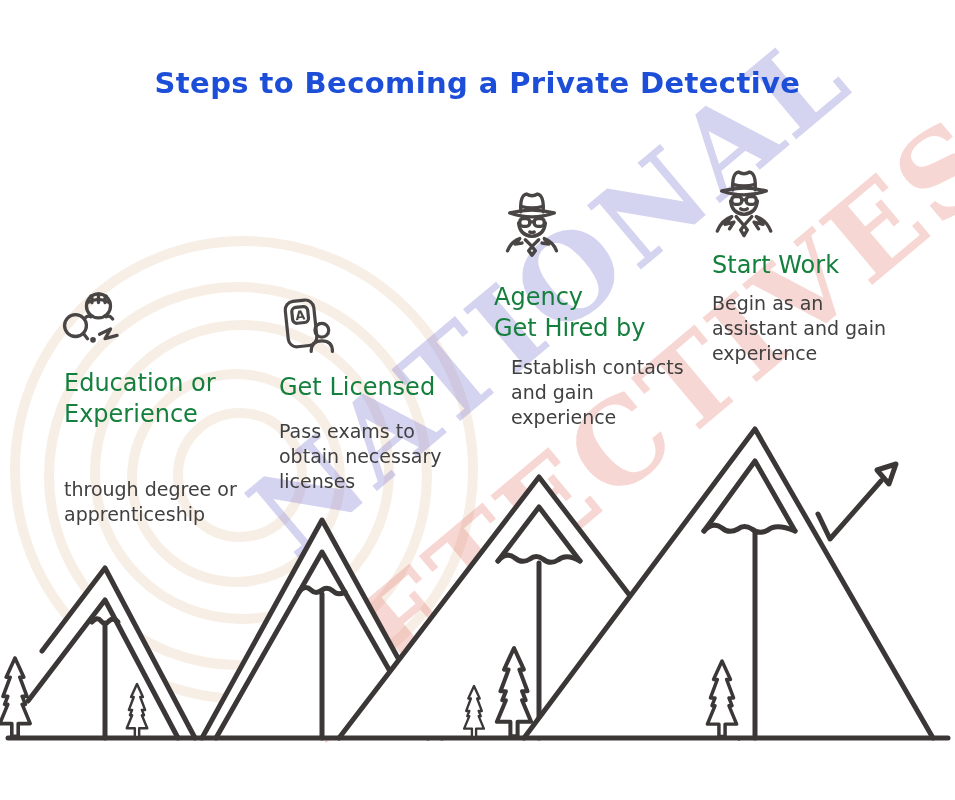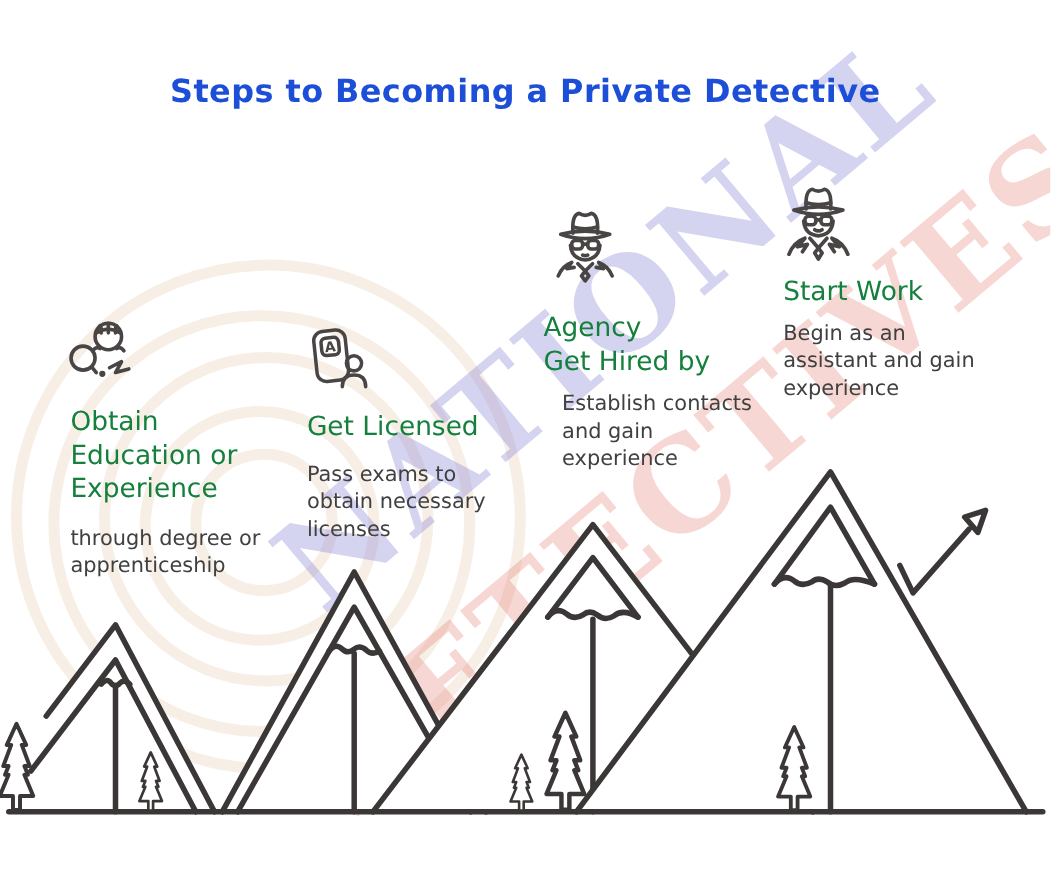--- a/index.html
+++ b/index.html
@@ -111,21 +111,20 @@
       <path d="M 37,9 L 37,17"></path>
       <path d="M 30,11 Q 32,14 31,17 M 44,11 Q 42,14 43,17"></path>
       <path d="M 24,32 Q 27,28 30,30 M 44,30 Q 47,28 50,32"></path>
       <circle cx="16" cy="38" r="10"></circle>
       <path d="M 23,45 L 27,50"></path>
       <circle cx="32" cy="51" r="2.6" fill="#4a4545" stroke="none"></circle>
       <path d="M 38,46 L 48,41 L 43,50 L 54,47"></path>
     </svg>
   </div>
   <div class="abs step-heading" style="left:64px;top:368px;width:200px;">
-    <div>Obtain</div>
     <div>Education or</div>
     <div>Experience</div>
   </div>
   <div class="abs step-body" style="left:64px;top:477px;width:220px;">
     <div>through degree or</div>
     <div>apprenticeship</div>
   </div>
 
   <div class="abs" style="left:274px;top:292px;">
     <svg width="68" height="68" viewBox="0 0 64 64" fill="none" stroke="#4a4545" stroke-width="3" stroke-linecap="round" stroke-linejoin="round">

